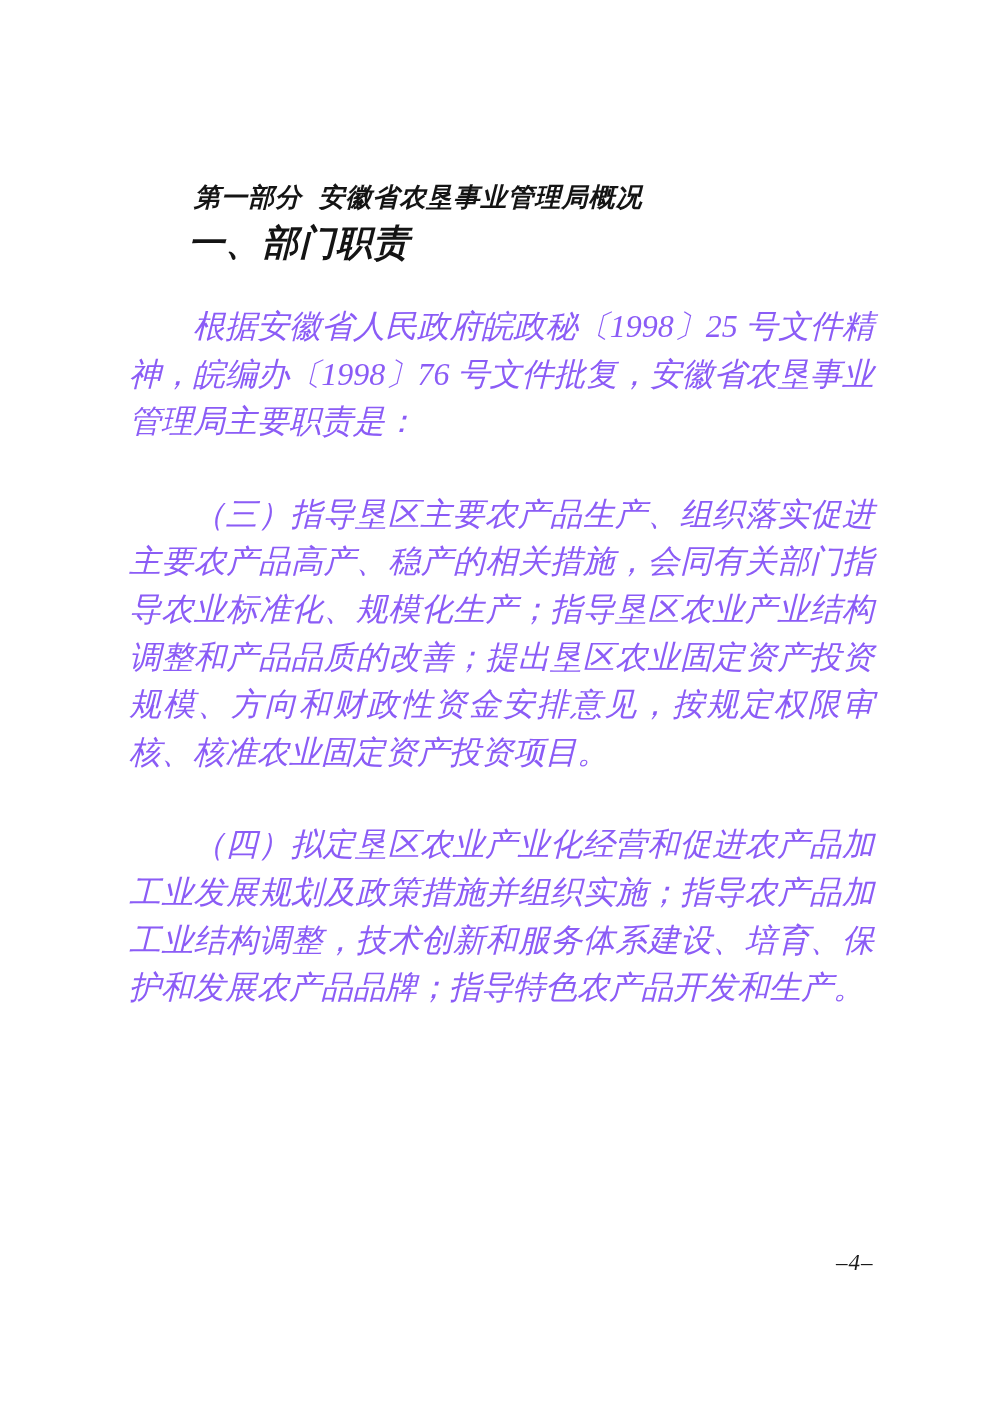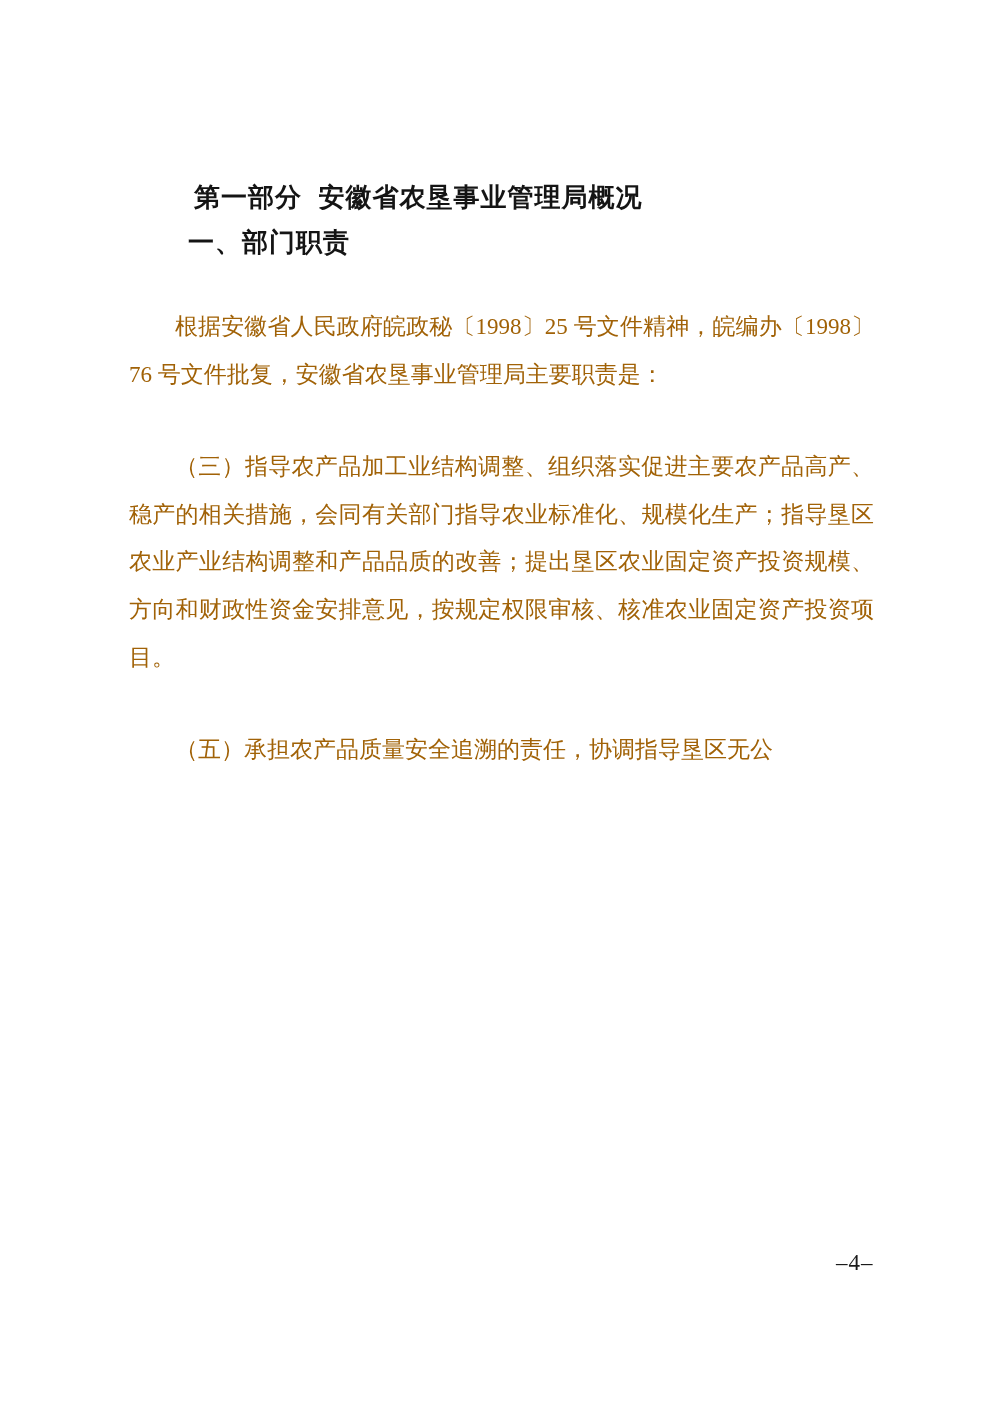--- a/index.html
+++ b/index.html
@@ -9,53 +9,54 @@
     height: 1414px;
     font-family: "Liberation Serif", serif;
     color: #141414;
   }
   .page {
     position: relative;
     width: 992px;
     height: 1414px;
     background: #ffffff;
     overflow: hidden;
+    font-style: italic;
   }
   .content {
     position: absolute;
     left: 129px;
     top: 182px;
     width: 745px;
   }
   .doc-title {
     font-family: "Liberation Sans", sans-serif;
     font-weight: 700;
     font-size: 26px;
     line-height: 31px;
     padding-left: 65px;
     margin-bottom: 14px;
     white-space: pre-wrap;
     letter-spacing: 1px;
   }
   .section-heading {
     font-family: "Liberation Sans", sans-serif;
     font-weight: 700;
-    font-size: 26px;
+    font-size: 36px;
     line-height: 31px;
     padding-left: 59px;
     margin-bottom: 10px;
     letter-spacing: 1px;
   }
   .body-text p {
     font-family: "Liberation Serif", serif;
-    font-size: 23px;
+    font-size: 32px;
     line-height: 47.6px;
     text-align: justify;
     text-indent: 2em;
-    color: #a16207;
+    color: #8b5cf6;
     margin-top: 45px;
   }
   .page-number {
     position: absolute;
     left: 836px;
     top: 1250px;
     font-family: "Liberation Serif", serif;
     font-size: 23px;
     color: #1a1a1a;
     letter-spacing: 1px;
@@ -63,18 +64,18 @@
 </style>
 </head>
 <body>
 
 <div class="page">
   <div class="content">
     <h1 class="doc-title">第一部分  安徽省农垦事业管理局概况</h1>
     <h2 class="section-heading">一、部门职责</h2>
     <div class="body-text">
       <p>根据安徽省人民政府皖政秘〔1998〕25 号文件精神，皖编办〔1998〕76 号文件批复，安徽省农垦事业管理局主要职责是：</p>
-      <p>（三）指导农产品加工业结构调整、组织落实促进主要农产品高产、稳产的相关措施，会同有关部门指导农业标准化、规模化生产；指导垦区农业产业结构调整和产品品质的改善；提出垦区农业固定资产投资规模、方向和财政性资金安排意见，按规定权限审核、核准农业固定资产投资项目。</p>
-      <p>（五）承担农产品质量安全追溯的责任，协调指导垦区无公</p>
+      <p>（三）指导垦区主要农产品生产、组织落实促进主要农产品高产、稳产的相关措施，会同有关部门指导农业标准化、规模化生产；指导垦区农业产业结构调整和产品品质的改善；提出垦区农业固定资产投资规模、方向和财政性资金安排意见，按规定权限审核、核准农业固定资产投资项目。</p>
+      <p>（四）拟定垦区农业产业化经营和促进农产品加工业发展规划及政策措施并组织实施；指导农产品加工业结构调整，技术创新和服务体系建设、培育、保护和发展农产品品牌；指导特色农产品开发和生产。</p>
     </div>
   </div>
   <div class="page-number">–4–</div>
 </div>
 
 </body></html>

